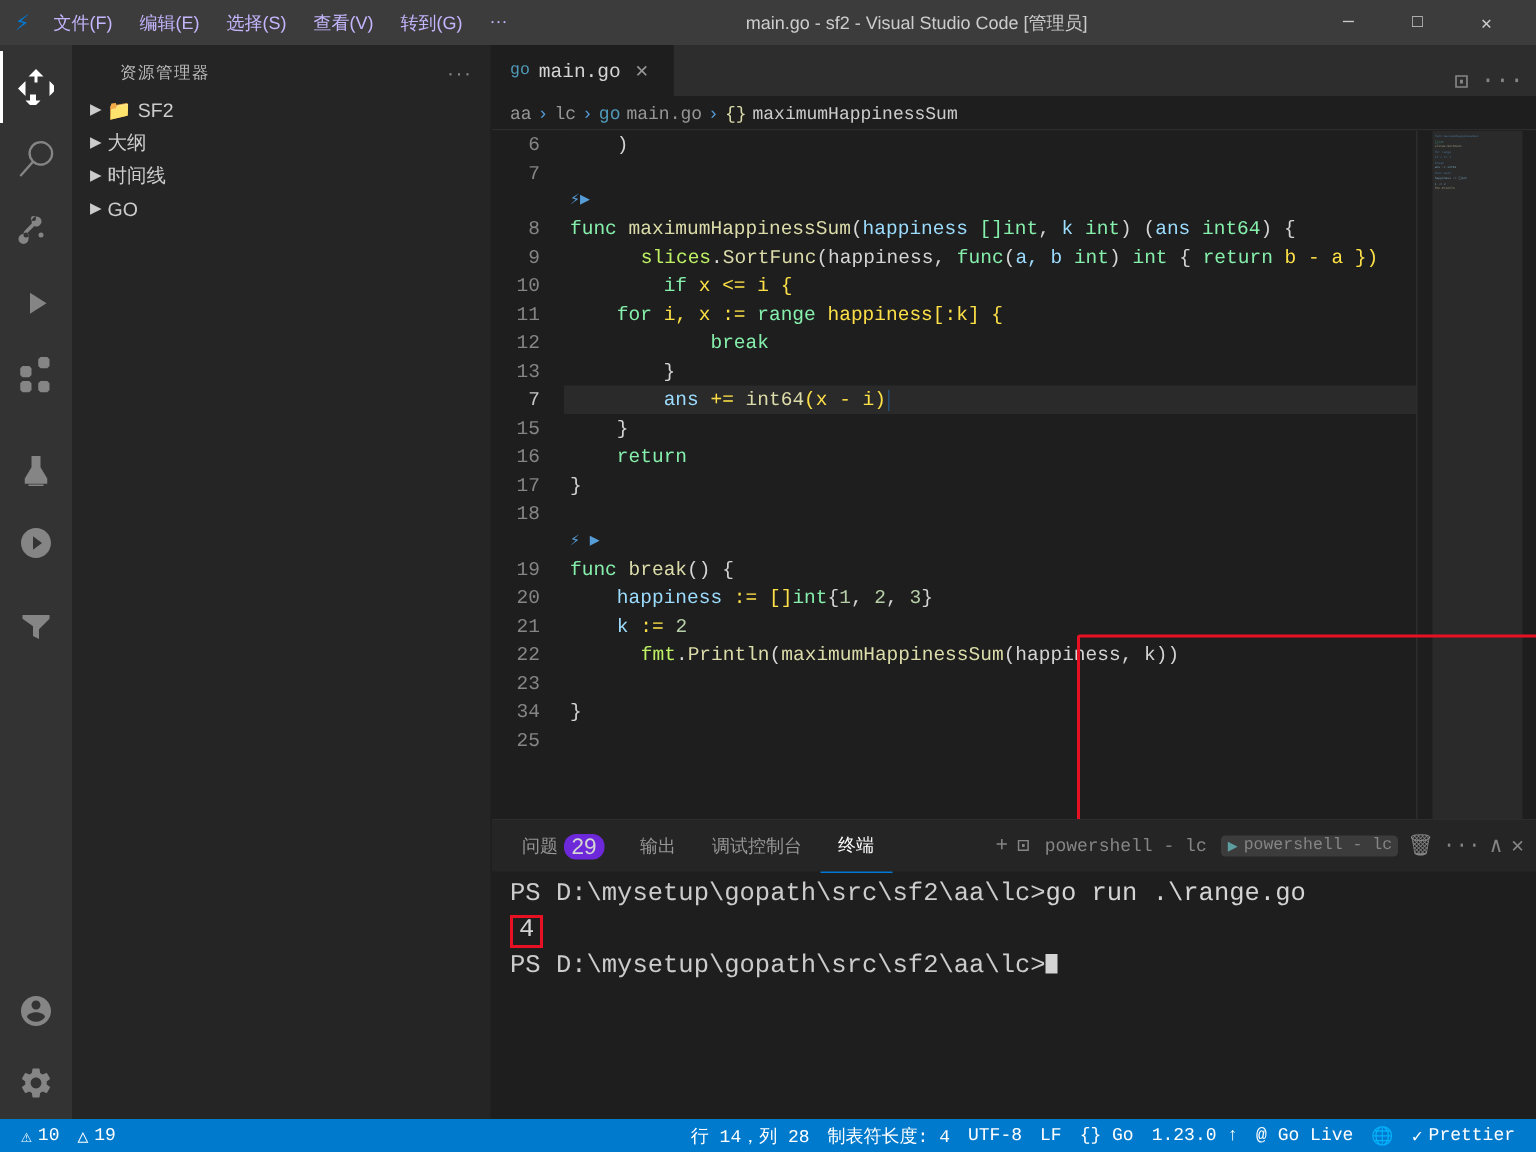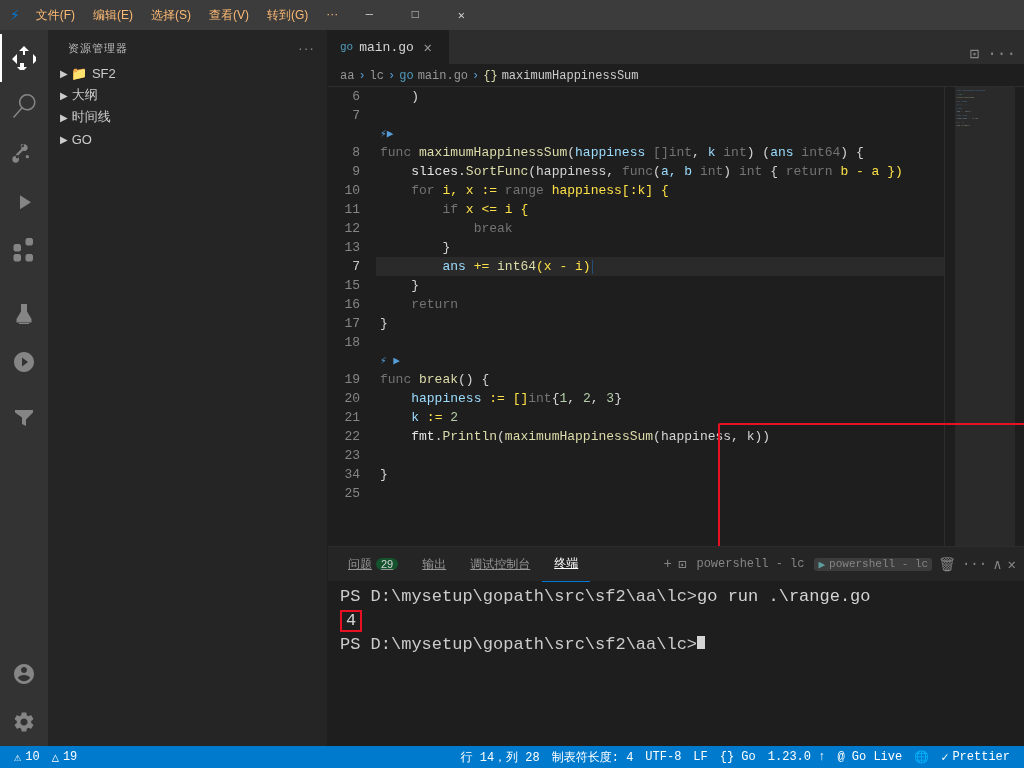--- a/index.html
+++ b/index.html
@@ -9,21 +9,21 @@
     .title-bar {
       height: 30px;
       background: #3c3c3c;
       display: flex;
       align-items: center;
       padding: 0 10px;
       user-select: none;
     }
     .title-bar-icon { color: #0078d4; font-size: 16px; margin-right: 8px; }
     .title-bar-menu { display: flex; gap: 2px; }
-    .title-bar-menu span { padding: 2px 8px; font-size: 12px; color: #fdba74; cursor: pointer; font-family: 'Microsoft YaHei', sans-serif; }
+    .title-bar-menu span { padding: 2px 8px; font-size: 12px; color: #c4b5fd; cursor: pointer; font-family: 'Microsoft YaHei', sans-serif; }
     .title-bar-title { flex: 1; text-align: center; font-size: 12px; color: #cccccc; font-family: 'Microsoft YaHei', sans-serif; }
     .title-bar-controls { display: flex; gap: 0; }
     .title-bar-controls span { width: 46px; height: 30px; display: flex; align-items: center; justify-content: center; font-size: 12px; color: #cccccc; cursor: pointer; }
 
     
     .main-layout {
       display: flex;
       height: calc(768px - 30px - 22px);
     }
 
@@ -71,20 +71,21 @@
     .sidebar-header {
       padding: 10px 12px 6px 20px;
       font-size: 11px;
       color: #bbbbbb;
       text-transform: uppercase;
       letter-spacing: 1px;
       display: flex;
       align-items: center;
       justify-content: space-between;
       font-family: 'Microsoft YaHei', sans-serif;
+      margin-left: 12px;
     }
     .sidebar-header-actions { display: flex; gap: 4px; color: #858585; font-size: 14px; cursor: pointer; }
     .sidebar-item {
       display: flex;
       align-items: center;
       padding: 2px 0 2px 12px;
       cursor: pointer;
       color: #cccccc;
       font-size: 13px;
       height: 22px;
@@ -174,26 +175,26 @@
     .code-line {
       height: 19px;
       white-space: pre;
       display: flex;
       align-items: center;
       padding-left: 4px;
     }
     .code-line.current-line { background: #2a2a2a; }
 
     
-    .kw { color: #737373; }
+    .kw { color: #86efac; }
     .fn { color: #dcdcaa; }
     .num { color: #b5cea8; }
     .op { color: #fde047; }
     .param { color: #9cdcfe; }
-    .pkg { color: #e5e5e5; }
+    .pkg { color: #bef264; margin-left: 16px; }
     .punc { color: #d4d4d4; }
     .var { color: #9cdcfe; }
 
     
     .minimap {
       width: 80px;
       background: #1e1e1e;
       border-left: 1px solid #2d2d2d;
       overflow: hidden;
       position: relative;
@@ -219,29 +220,28 @@
     .panel-tab {
       padding: 0 12px;
       height: 35px;
       display: flex;
       align-items: center;
       font-size: 12px;
       cursor: pointer;
       color: #969696;
       font-family: 'Microsoft YaHei', sans-serif;
       gap: 4px;
-      text-decoration: underline;
     }
     .panel-tab.active { color: #ffffff; border-bottom: 1px solid #0078d4; }
     .panel-tab .badge {
-      background: #14532d;
+      background: #6d28d9;
       color: #d4d4d4;
       border-radius: 8px;
       padding: 0 5px;
-      font-size: 11px;
+      font-size: 15px;
     }
     .panel-tab-actions { margin-left: auto; display: flex; align-items: center; gap: 6px; color: #858585; }
     .panel-tab-actions span { cursor: pointer; font-size: 14px; }
 
     .terminal {
       flex: 1;
       padding: 6px 12px;
       font-size: 17px;
       line-height: 18px;
       overflow-y: auto;
@@ -304,20 +304,21 @@
 <div class="title-bar">
   <span class="title-bar-icon">⚡</span>
   <div class="title-bar-menu">
     <span>文件(F)</span>
     <span>编辑(E)</span>
     <span>选择(S)</span>
     <span>查看(V)</span>
     <span>转到(G)</span>
     <span>···</span>
   </div>
+  <div class="title-bar-title">main.go - sf2 - Visual Studio Code [管理员]</div>
   <div class="title-bar-controls">
     <span>─</span>
     <span>□</span>
     <span class="close">✕</span>
   </div>
 </div>
 
 <div class="main-layout">
 
   <div class="activity-bar">
@@ -469,25 +470,25 @@
 
           <div class="code-line">
             <span class="kw">func </span><span class="fn">maximumHappinessSum</span><span class="punc">(</span><span class="param">happiness </span><span class="kw">[]int</span><span class="punc">, </span><span class="param">k </span><span class="kw">int</span><span class="punc">) (</span><span class="param">ans </span><span class="kw">int64</span><span class="punc">) {</span>
           </div>
 
           <div class="code-line">
             <span>    </span><span class="pkg">slices</span><span class="punc">.</span><span class="fn">SortFunc</span><span class="punc">(happiness, </span><span class="kw">func</span><span class="punc">(</span><span class="param">a, b </span><span class="kw">int</span><span class="punc">) </span><span class="kw">int</span><span class="punc"> { </span><span class="kw">return</span><span class="op"> b - a })</span>
           </div>
 
           <div class="code-line">
+            <span>        </span><span class="kw">if</span><span class="op"> x &lt;= i {</span>
+          </div>
+
+          <div class="code-line">
             <span>    </span><span class="kw">for</span><span class="op"> i, x := </span><span class="kw">range</span><span class="op"> happiness[:k] {</span>
-          </div>
-
-          <div class="code-line">
-            <span>        </span><span class="kw">if</span><span class="op"> x &lt;= i {</span>
           </div>
 
           <div class="code-line">
             <span>            </span><span class="kw">break</span>
           </div>
 
           <div class="code-line">
             <span class="punc">        }</span>
           </div>
 

